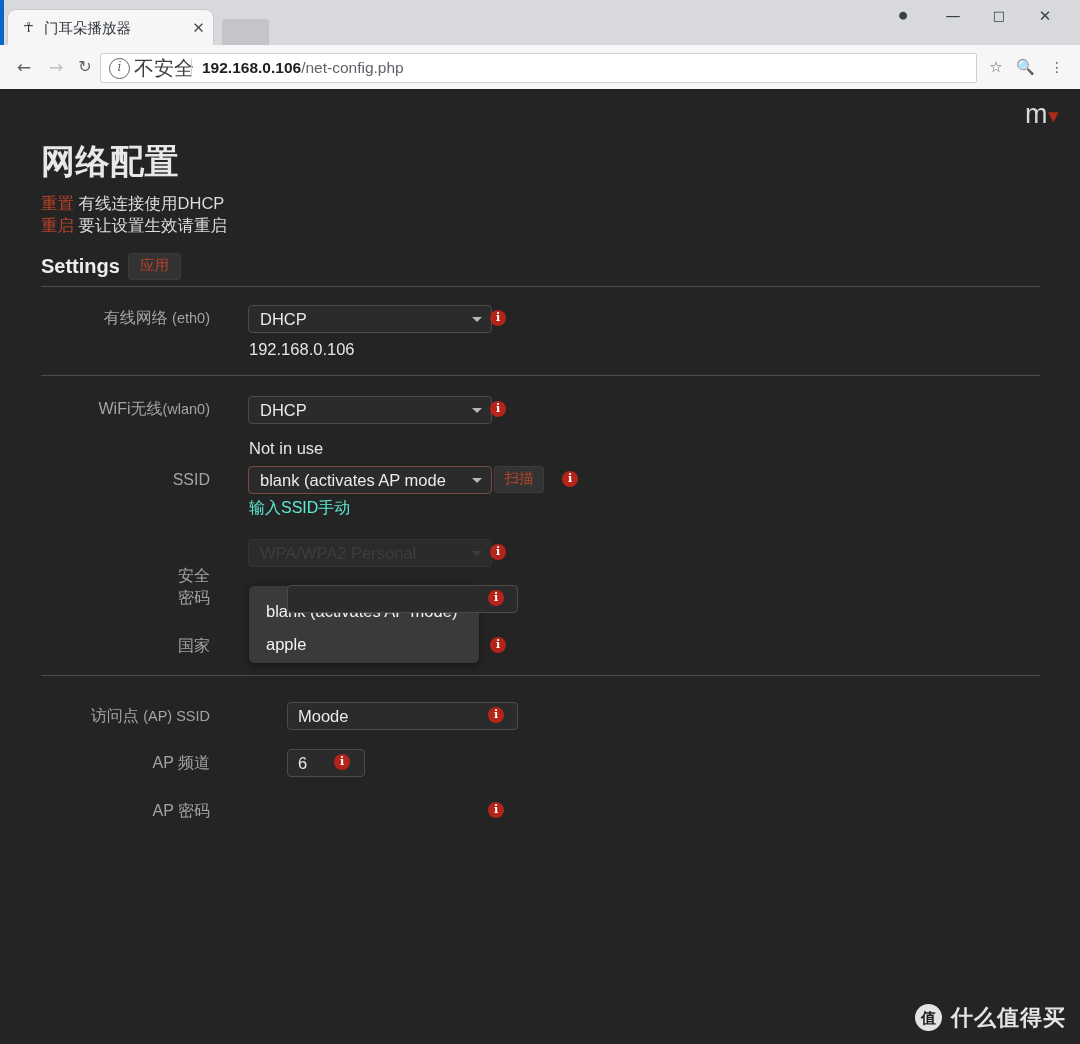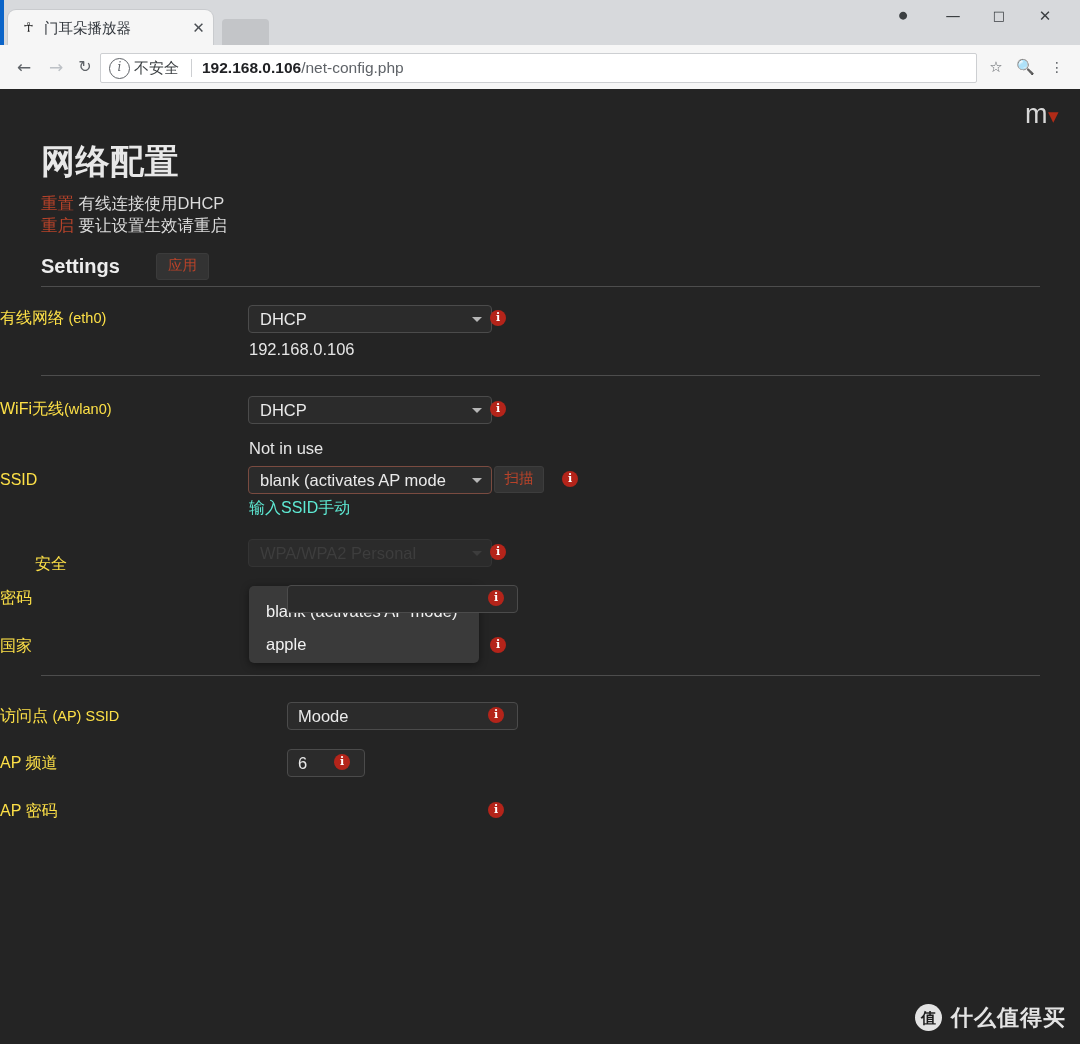--- a/index.html
+++ b/index.html
@@ -69,21 +69,21 @@
     background:#ffffff;border:1px solid #cdcfd2;border-radius:2px;
   }
   .omni-info{
     position:absolute;left:8px;top:4px;width:19px;height:19px;
     border:1.4px solid #5f6368;border-radius:50%;
     font-size:12px;line-height:17px;text-align:center;color:#5f6368;
     font-family:"DejaVu Serif",serif;font-style:italic;
   }
   .omni-notsecure{
     position:absolute;left:33px;top:5px;height:18px;
-    font-size:15px;line-height:18px;color:#3c4043;white-space:nowrap;
+    font-size:20px;line-height:18px;color:#3c4043;white-space:nowrap;
   }
   .omni-sep{position:absolute;left:90px;top:5px;width:1px;height:18px;background:#cdcfd2;}
   .omni-url{
     position:absolute;left:101px;top:4px;height:20px;
     font-size:15.5px;line-height:20px;color:#5f6368;white-space:nowrap;
   }
   .omni-url b{color:#202124;font-weight:600;}
   .tb-icon{
     position:absolute;top:11px;width:22px;height:22px;
     text-align:center;line-height:22px;font-size:15px;color:#5f6368;
@@ -117,32 +117,32 @@
   .sub1{top:103px;}
   .sub2{top:125px;}
   .sub .lnk{color:#b8432a;}
   .sec-title{
     position:absolute;left:41px;top:163px;
     font-size:20px;line-height:28px;color:#ededed;font-weight:700;
   }
   .apply-btn{
     position:absolute;left:128px;top:164px;width:51px;height:25px;
     background:#333333;border:1px solid #3b3b3b;border-radius:3px;
-    color:#b8432a;font-size:14.5px;line-height:23px;text-align:center;margin-left:28px;
+    color:#b8432a;font-size:14.5px;line-height:23px;text-align:center;
   }
   .hr{
     position:absolute;left:41px;width:999px;height:1px;background:#4d4d4d;
   }
   .hr1{top:197px;}
   .hr2{top:286px;}
   .hr3{top:586px;}
 
   .lbl{
-    position:absolute;right:auto;width:210px;
-    color:#fde047;font-size:16px;line-height:22px;white-space:nowrap;
+    position:absolute;right:auto;width:210px;text-align:right;
+    color:#a3a3a3;font-size:16px;line-height:22px;white-space:nowrap;
   }
   .lbl .dim{font-size:14.5px;}
 
   .ctl{
     position:absolute;left:248px;
     background:#2b2b2b;border:1px solid #4b4b4b;border-radius:4px;
     color:#eaeaea;font-size:16.5px;
   }
   .sel{height:26px;padding:0 26px 0 11px;line-height:26px;white-space:nowrap;overflow:hidden;}
   .sel .caret{
@@ -265,21 +265,21 @@
     <div class="info" style="left:490px;top:312px;">i</div>
     <div class="plain" style="top:348px;">Not in use</div>
 
     <div class="lbl" style="left:0;top:380px;">SSID</div>
     <div class="ctl sel" style="top:377px;width:205px;border-color:#7a4b40;"><span>blank (activates AP mode</span><span class="caret"></span></div>
     <div class="scan-btn" style="top:377px;">扫描</div>
     <div class="info" style="left:562px;top:382px;">i</div>
 
     <div class="plain" style="top:408px;color:#5eead4;font-size:16px;">输入SSID手动</div>
 
-    <div class="lbl" style="left:0;top:464px;padding-left:35px;">安全</div>
+    <div class="lbl" style="left:0;top:476px;">安全</div>
     <div class="ctl sel" style="top:450px;width:205px;color:#3d3d3d;border-color:#343434;"><span>WPA/WPA2 Personal</span><span class="caret" style="border-top-color:#3d3d3d;"></span></div>
     <div class="info" style="left:490px;top:455px;">i</div>
 
     <div class="dropdown">
       <div class="dd-item dd-i0">blank (activates AP mode)</div>
       <div class="dd-item dd-i1">apple</div>
     </div>
 
     <div class="lbl" style="left:0;top:498px;">密码</div>
     <div class="ctl inp" style="top:496px;width:209px;"></div>

